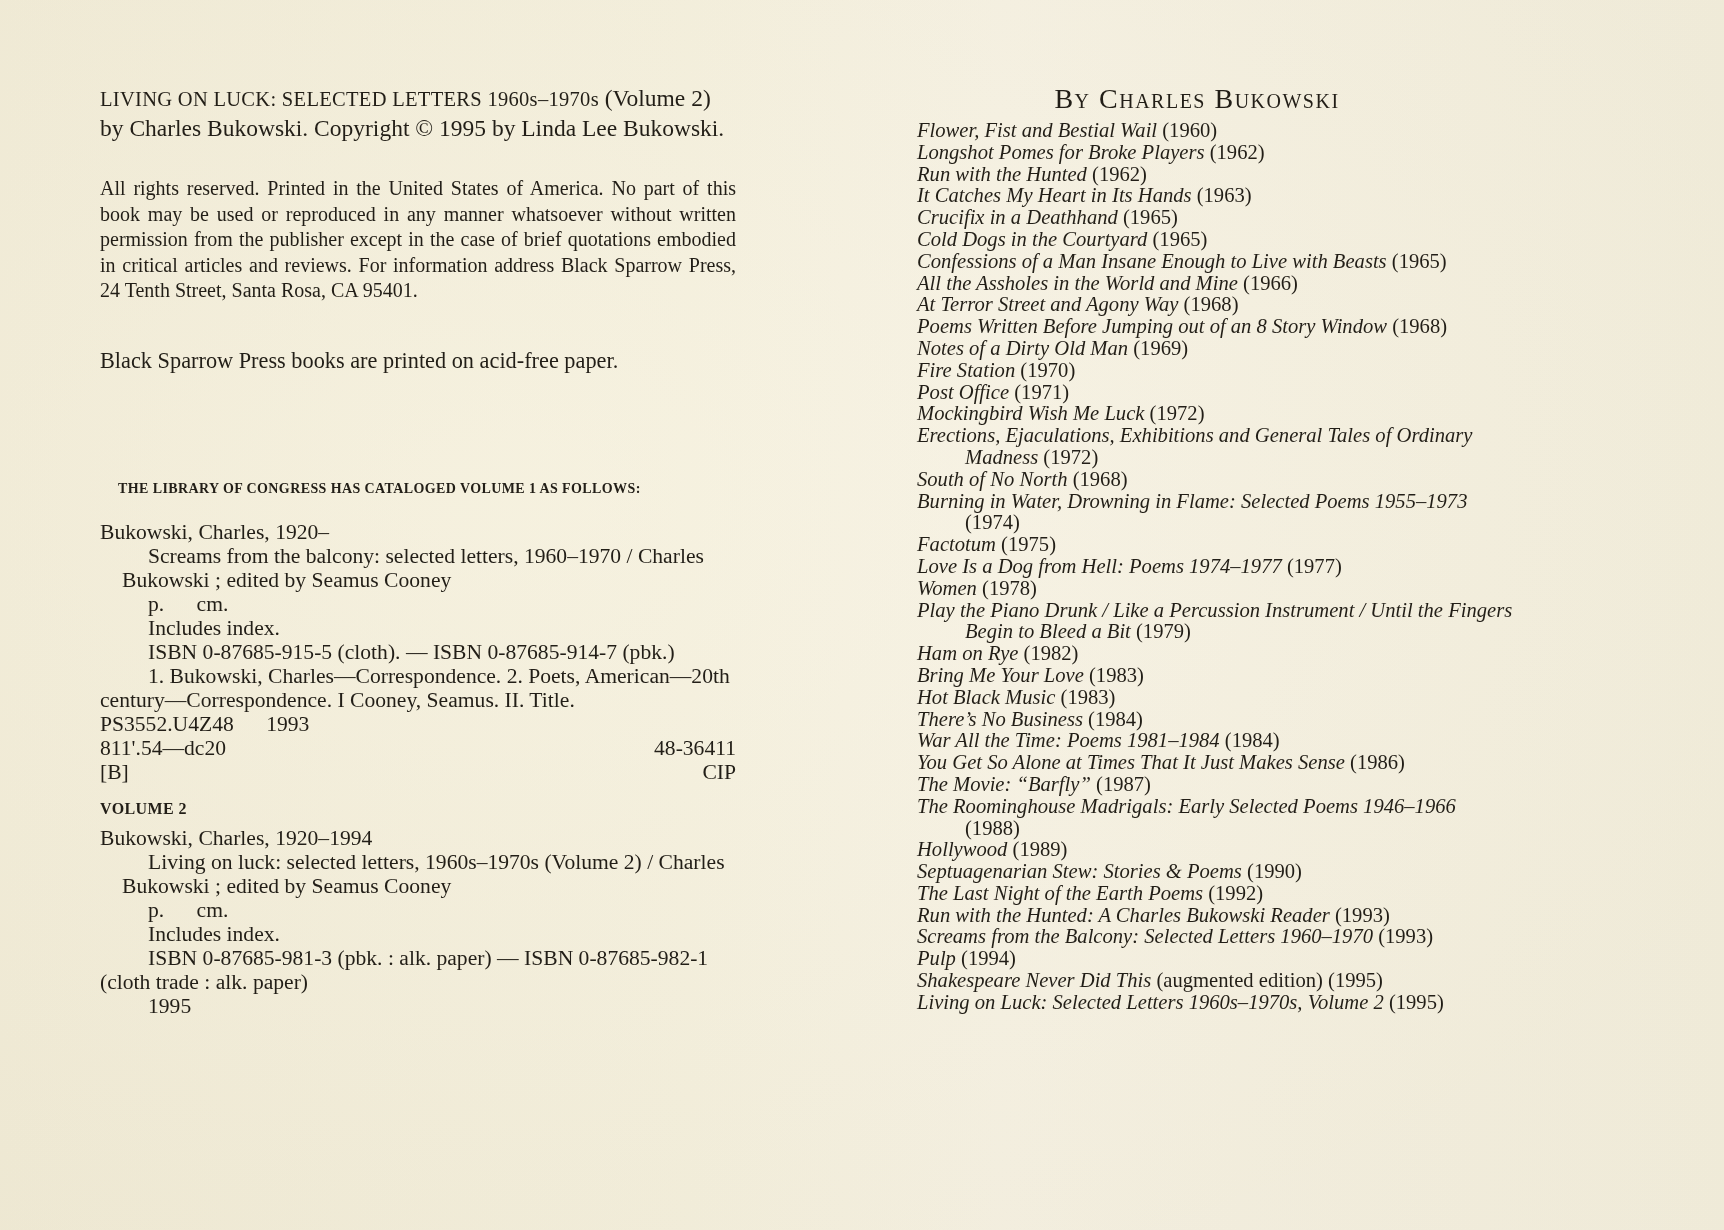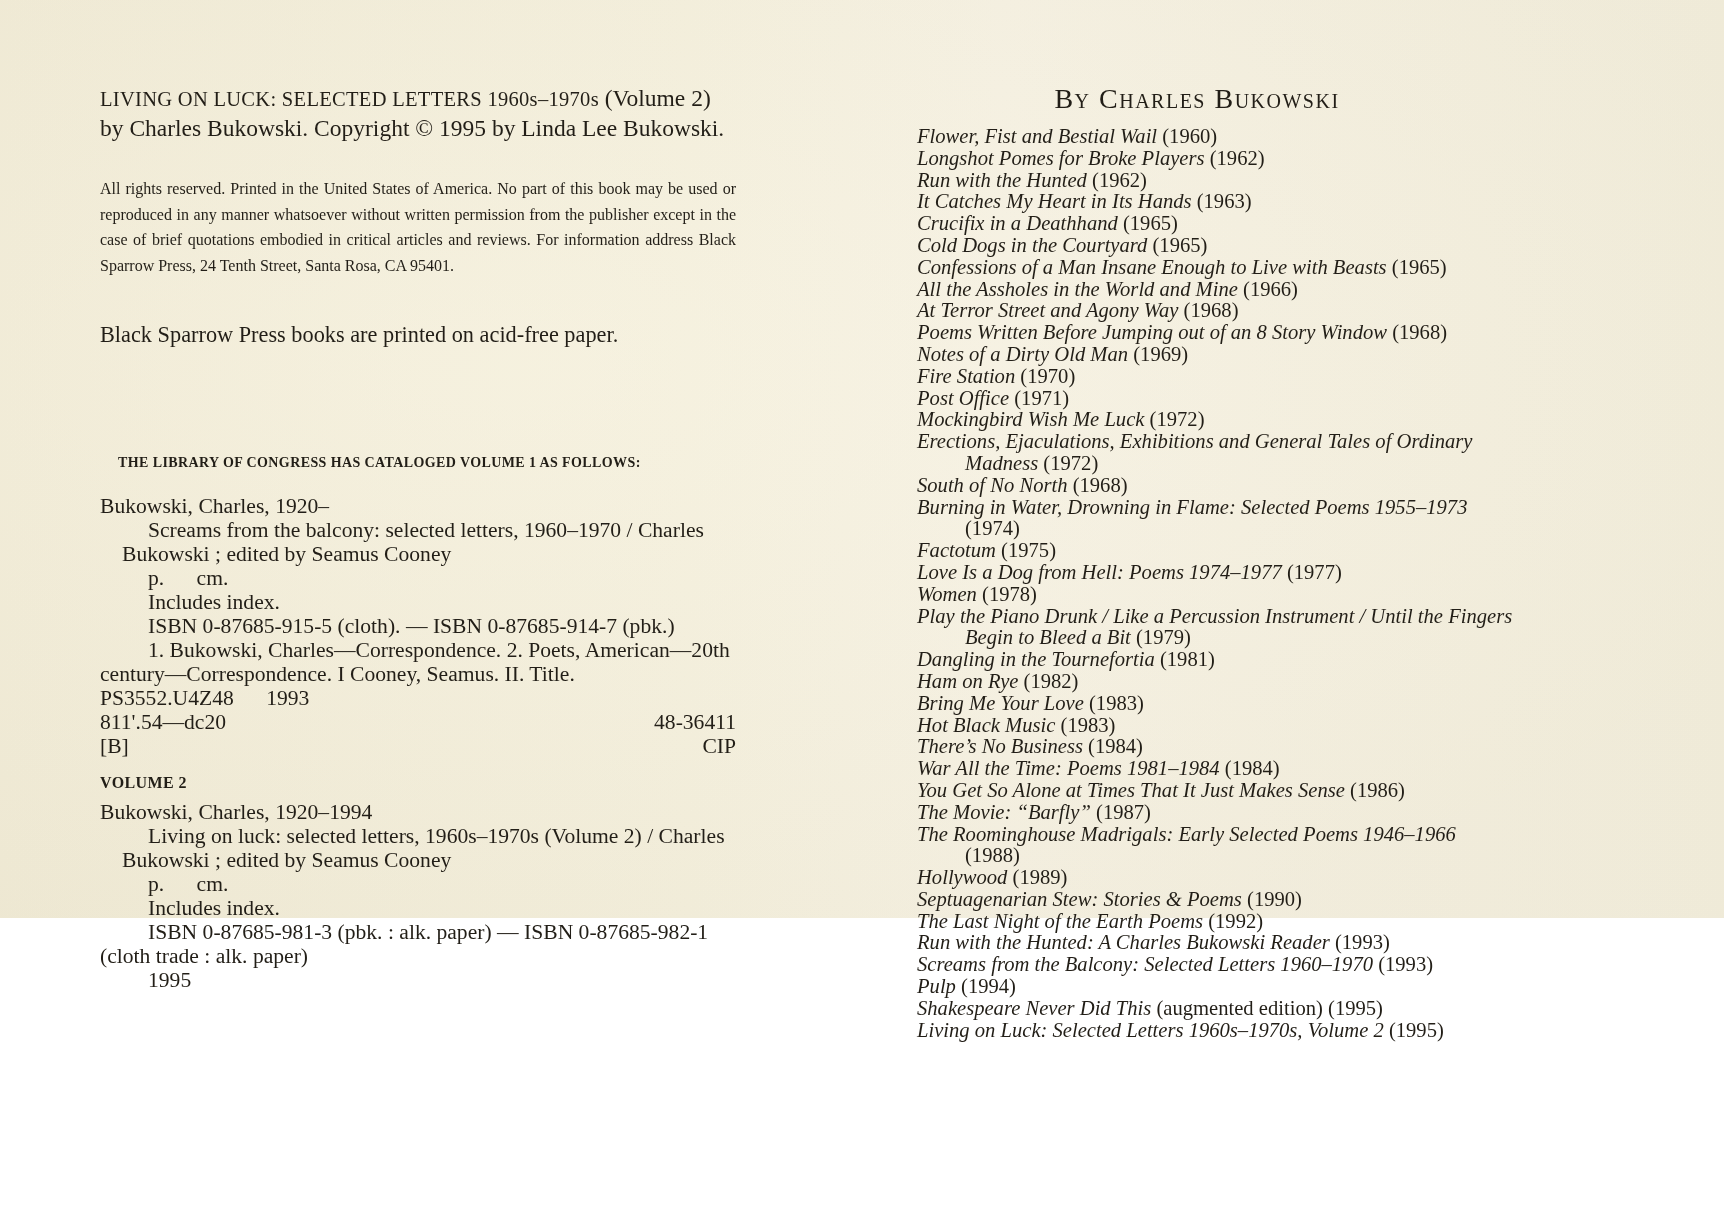--- a/index.html
+++ b/index.html
@@ -3,32 +3,32 @@
 <meta charset="utf-8">
 <title>Book copyright spread</title>
 <style>
   html,body { margin:0; padding:0; }
   body {
     width:1724px; height:1230px; overflow:hidden;
     font-family:"Liberation Serif", serif;
     color:#221e17;
   }
   .scan {
-    position:relative; width:1724px; height:918px;
+    position:relative; width:1724px; height:1230px;
     background:
       radial-gradient(ellipse at 30% 40%, rgba(255,255,255,0.12), rgba(0,0,0,0.02) 80%),
       linear-gradient(90deg, #f2ecd6 0%, #f5f0dc 40%, #f7f2e2 58%, #f4efdc 100%);
   }
 
   
   .page-left { position:absolute; left:100px; top:84px; width:636px; }
   .imprint { font-size:23.5px; line-height:29px; margin:0; }
   .imprint .sc { font-size:20.5px; letter-spacing:0.3px; }
   .rights {
-    margin:33px 0 0 0; font-size:16px; line-height:25.6px;
+    margin:33px 0 0 0; font-size:20px; line-height:25.6px;
     text-align:justify;
   }
   .acid-free { margin:44px 0 0 0; font-size:22.3px; line-height:26px; }
   .loc-heading {
     margin:104px 0 0 0; padding-left:18px;
     font-size:14px; font-weight:bold; letter-spacing:0.4px; line-height:22px;
   }
   .catalog { margin-top:20px; font-size:21.6px; line-height:24px; }
   .cat-line { display:flex; justify-content:space-between; white-space:nowrap; }
   .cat-line[data-indent="1"] { padding-left:22px; }
@@ -38,21 +38,21 @@
     letter-spacing:0.4px; line-height:22px;
   }
   .catalog.vol2 { margin-top:6px; }
 
   
   .page-right { position:absolute; left:917px; top:82px; width:560px; }
   .byline {
     margin:0; text-align:center; font-weight:normal;
     font-variant:small-caps; font-size:28px; letter-spacing:1.5px; line-height:34px;
   }
-  .books { margin-top:10px; font-size:20.6px; line-height:21.8px; }
+  .books { margin-top:4px; font-size:20.6px; line-height:21.8px; }
   .book-line { white-space:nowrap; }
   .book-line[data-indent="1"] { padding-left:48px; }
   .bt { font-style:italic; }
   .yr { font-style:normal; }
 </style>
 </head>
 <body>
 
 <div class="scan">
 
@@ -171,21 +171,20 @@
         <div class="book-line"><span class="bt">Erections, Ejaculations, Exhibitions and General Tales of Ordinary</span><span class="yr"></span></div>
         <div class="book-line" data-indent="1"><span class="bt">Madness</span><span class="yr"> (1972)</span></div>
         <div class="book-line"><span class="bt">South of No North</span><span class="yr"> (1968)</span></div>
         <div class="book-line"><span class="bt">Burning in Water, Drowning in Flame: Selected Poems 1955–1973</span><span class="yr"></span></div>
         <div class="book-line" data-indent="1"><span class="bt"></span><span class="yr">(1974)</span></div>
         <div class="book-line"><span class="bt">Factotum</span><span class="yr"> (1975)</span></div>
         <div class="book-line"><span class="bt">Love Is a Dog from Hell: Poems 1974–1977</span><span class="yr"> (1977)</span></div>
         <div class="book-line"><span class="bt">Women</span><span class="yr"> (1978)</span></div>
         <div class="book-line"><span class="bt">Play the Piano Drunk / Like a Percussion Instrument / Until the Fingers</span><span class="yr"></span></div>
         <div class="book-line" data-indent="1"><span class="bt">Begin to Bleed a Bit</span><span class="yr"> (1979)</span></div>
-        <div class="book-line"><span class="bt">Dangling in the Tournefortia</span><span class="yr"> (1981)</span></div>
         <div class="book-line"><span class="bt">Ham on Rye</span><span class="yr"> (1982)</span></div>
         <div class="book-line"><span class="bt">Bring Me Your Love</span><span class="yr"> (1983)</span></div>
         <div class="book-line"><span class="bt">Hot Black Music</span><span class="yr"> (1983)</span></div>
         <div class="book-line"><span class="bt">There’s No Business</span><span class="yr"> (1984)</span></div>
         <div class="book-line"><span class="bt">War All the Time: Poems 1981–1984</span><span class="yr"> (1984)</span></div>
         <div class="book-line"><span class="bt">You Get So Alone at Times That It Just Makes Sense</span><span class="yr"> (1986)</span></div>
         <div class="book-line"><span class="bt">The Movie: “Barfly”</span><span class="yr"> (1987)</span></div>
         <div class="book-line"><span class="bt">The Roominghouse Madrigals: Early Selected Poems 1946–1966</span><span class="yr"></span></div>
         <div class="book-line" data-indent="1"><span class="bt"></span><span class="yr">(1988)</span></div>
         <div class="book-line"><span class="bt">Hollywood</span><span class="yr"> (1989)</span></div>

